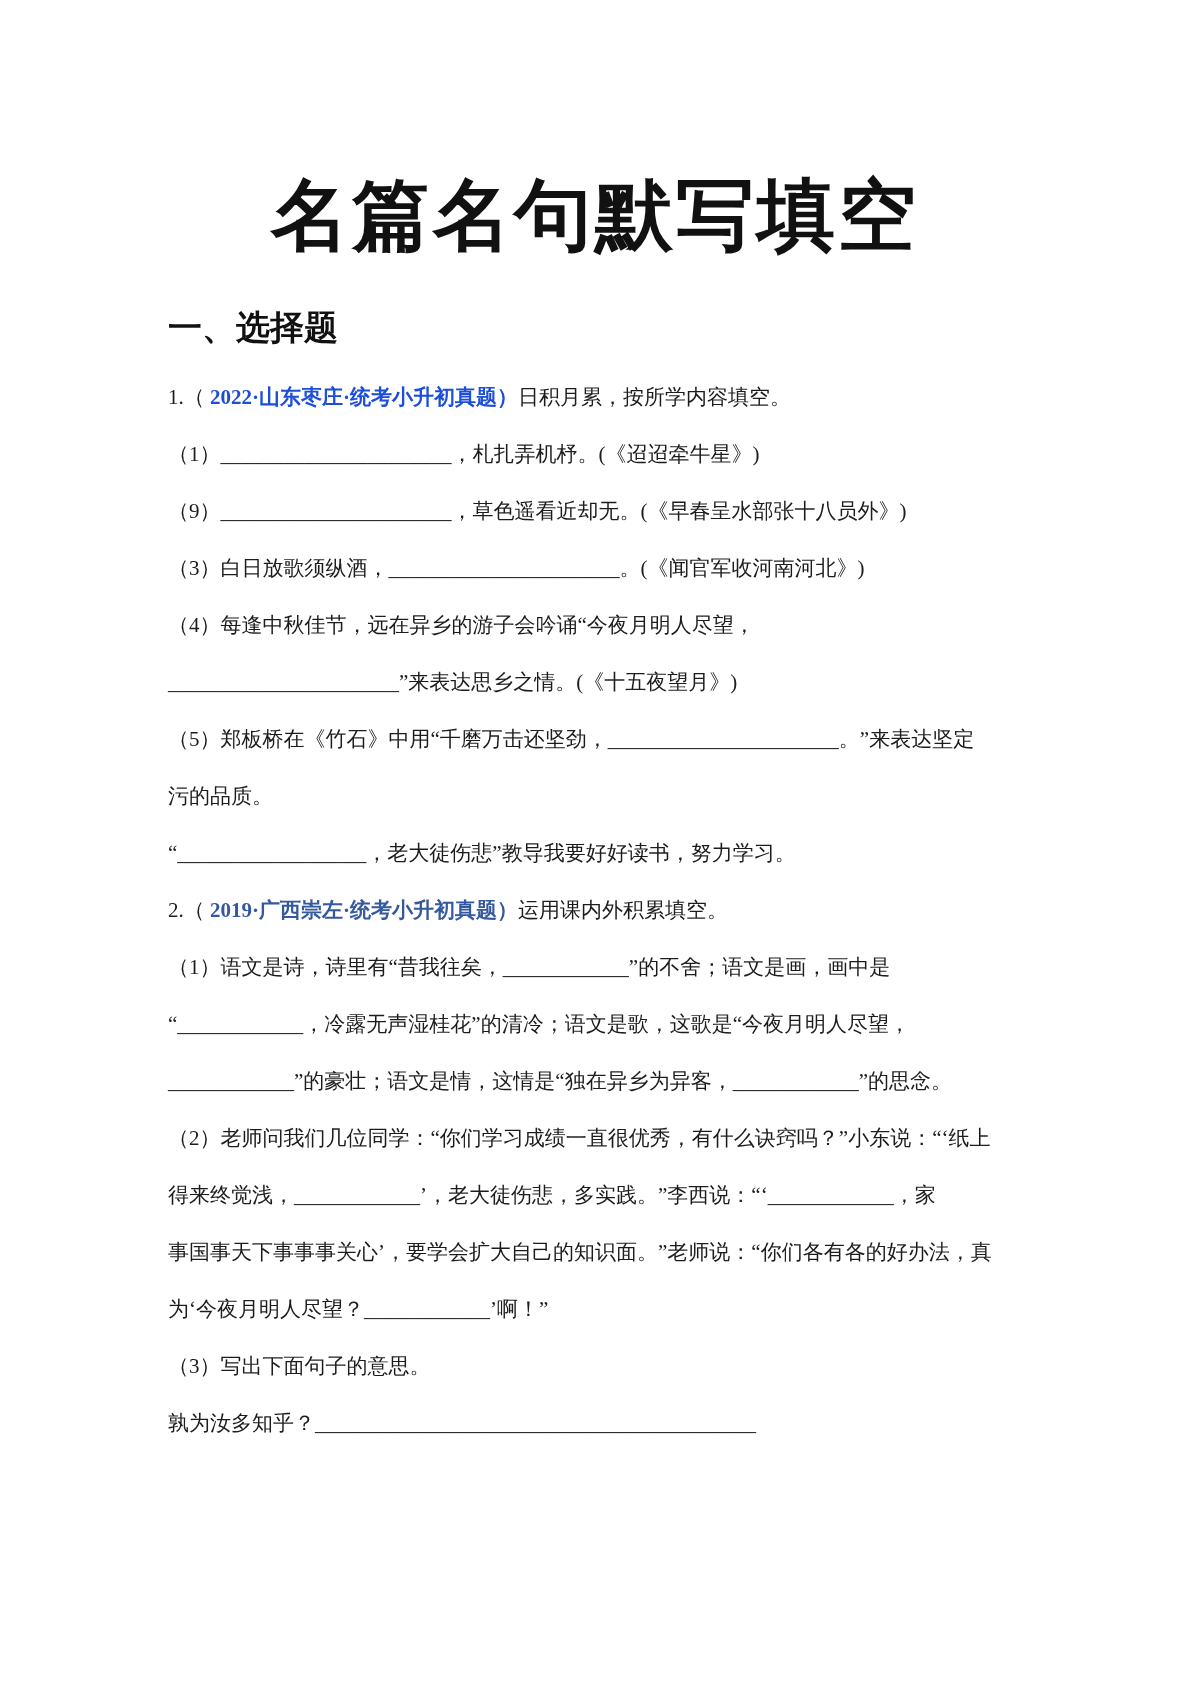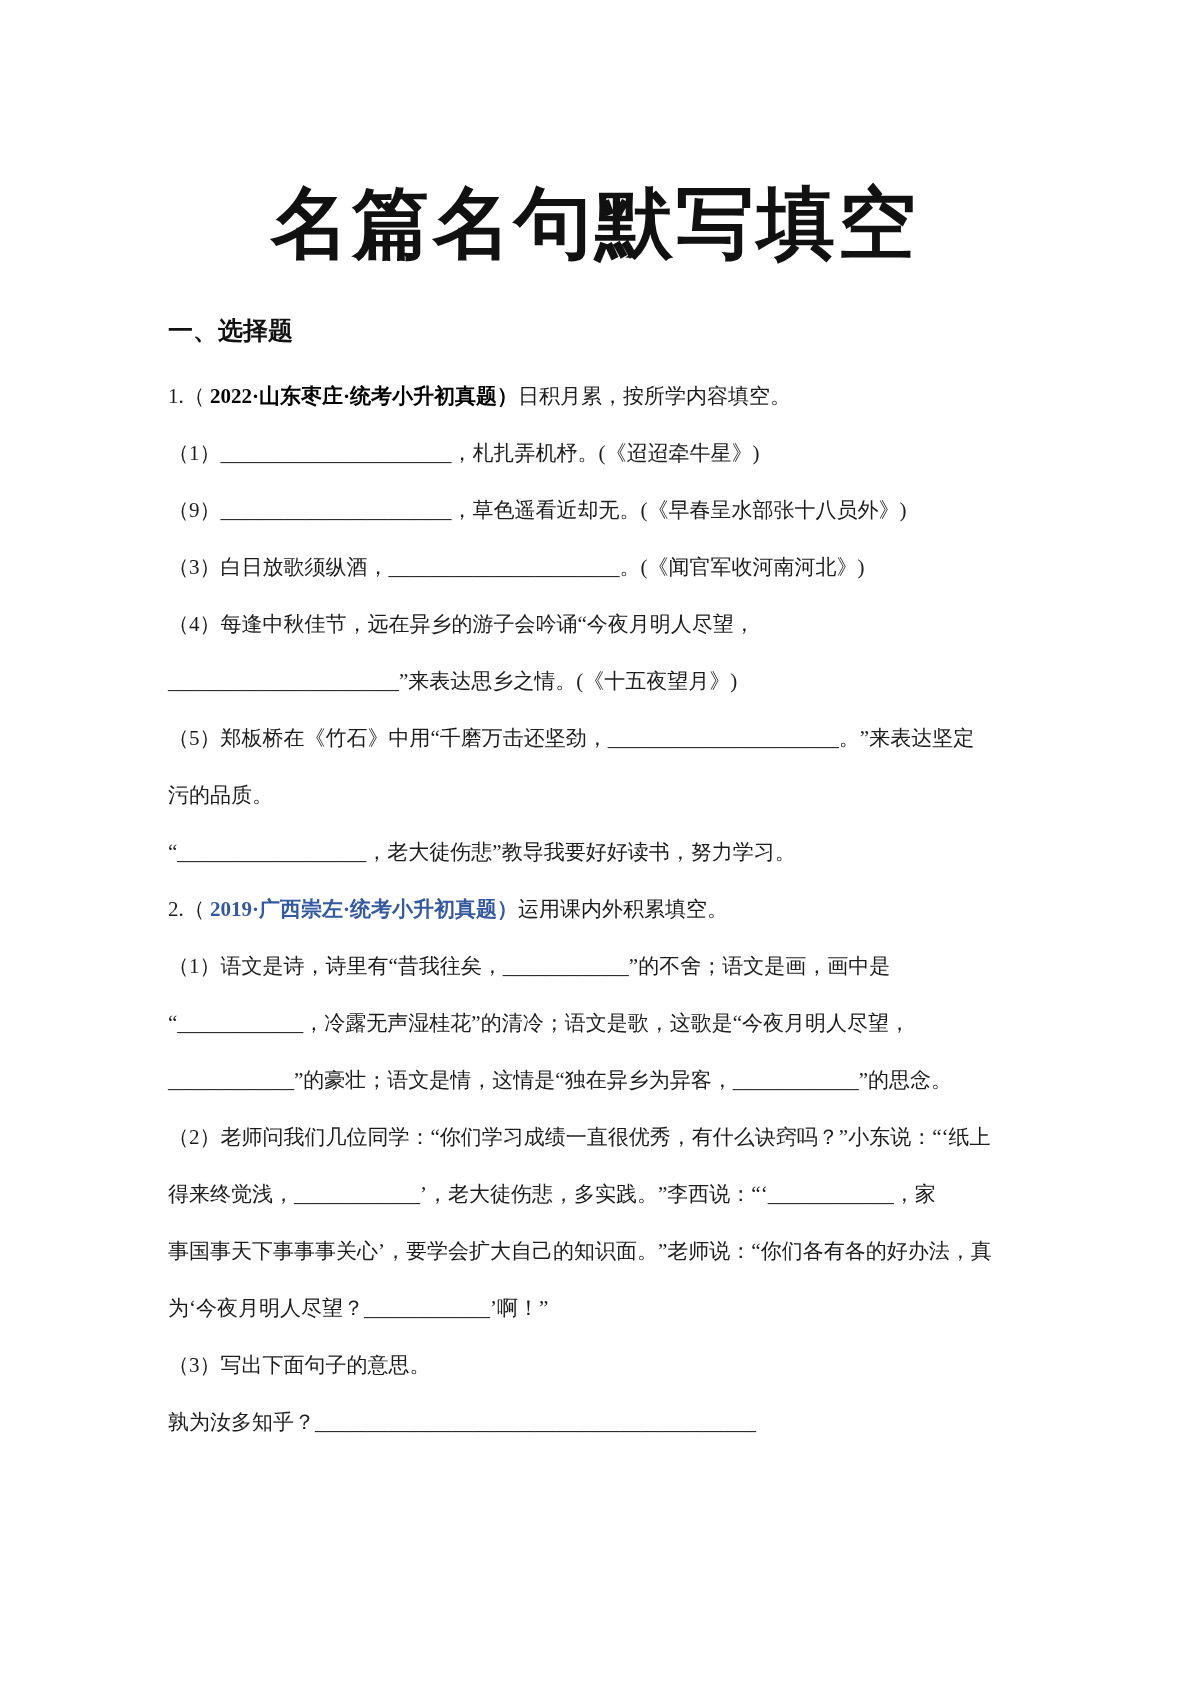--- a/index.html
+++ b/index.html
@@ -11,42 +11,42 @@
     width: 1190px;
     height: 1682px;
     font-family: "Liberation Serif", "DejaVu Serif", serif;
     color: #1c1c1c;
   }
   .page {
     position: relative;
     width: 1190px;
     height: 1682px;
     box-sizing: border-box;
-    padding: 16px 168px;
+    padding: 8px 168px;
     overflow: hidden;
     background: #ffffff;
     border-radius: 23px;
   }
   .doc-title {
     margin: 0;
     padding-top: 168px;
     text-align: center;
     font-family: "DejaVu Sans", "Liberation Sans", sans-serif;
     font-weight: bold;
     font-size: 78px;
     line-height: 1;
     letter-spacing: 3px;
     color: #111111;
     white-space: nowrap;
   }
   .section-heading {
     margin: 56px 0 0 0;
     font-family: Liberation Sans, sans-serif;
     font-weight: bold;
-    font-size: 25px;
+    font-size: 34px;
     line-height: 1;
     color: #111111;
   }
   .doc-body {
     margin-top: 25px;
   }
   .line {
     height: 57px;
     line-height: 57px;
     font-size: 21px;
@@ -63,21 +63,21 @@
 <body>
 
 <div class="page">
 
   <h1 class="doc-title">名篇名句默写填空</h1>
 
   <h2 class="section-heading">一、选择题</h2>
 
   <div class="doc-body">
 
-    <div class="line"><span>1.（ </span><span class="cite" style="color: #000000;">2022·山东枣庄·统考小升初真题）</span><span>日积月累，按所学内容填空。</span></div>
+    <div class="line"><span>1.（ </span><span class="cite" style="color: #1d4ed8;">2022·山东枣庄·统考小升初真题）</span><span>日积月累，按所学内容填空。</span></div>
 
     <div class="line">（1）______________________，札扎弄机杼。(《迢迢牵牛星》)</div>
     <div class="line">（9）______________________，草色遥看近却无。(《早春呈水部张十八员外》)</div>
     <div class="line">（3）白日放歌须纵酒，______________________。(《闻官军收河南河北》)</div>
     <div class="line">（4）每逢中秋佳节，远在异乡的游子会吟诵“今夜月明人尽望，</div>
     <div class="line">______________________”来表达思乡之情。(《十五夜望月》)</div>
     <div class="line">（5）郑板桥在《竹石》中用“千磨万击还坚劲，______________________。”来表达坚定</div>
     <div class="line">污的品质。</div>
     <div class="line">“__________________，老大徒伤悲”教导我要好好读书，努力学习。</div>
 

